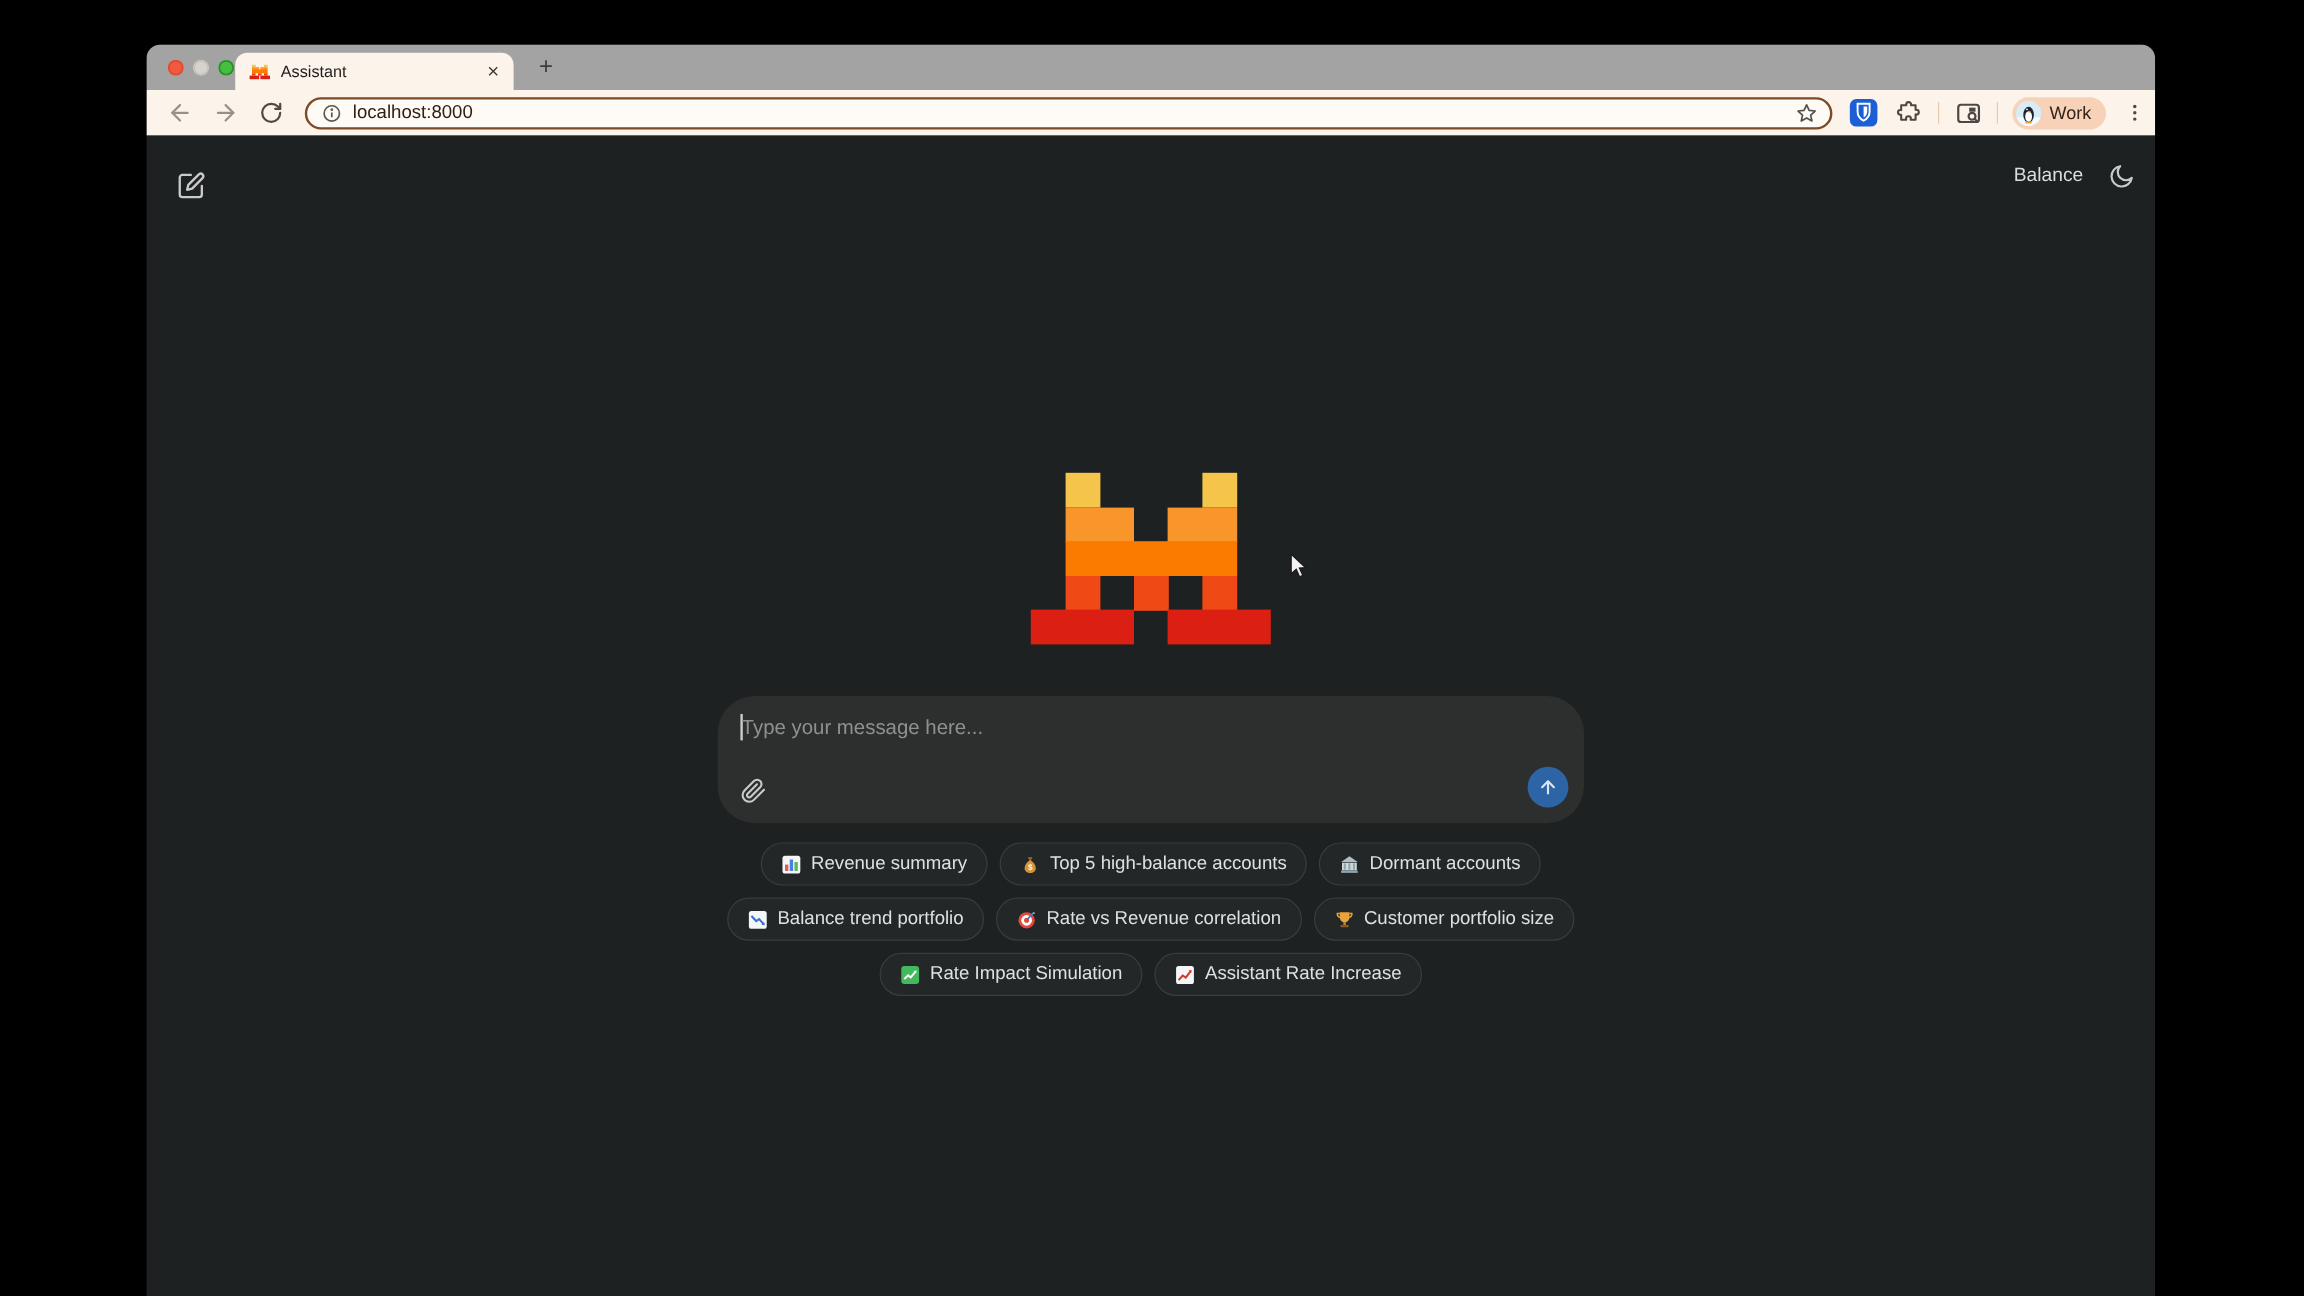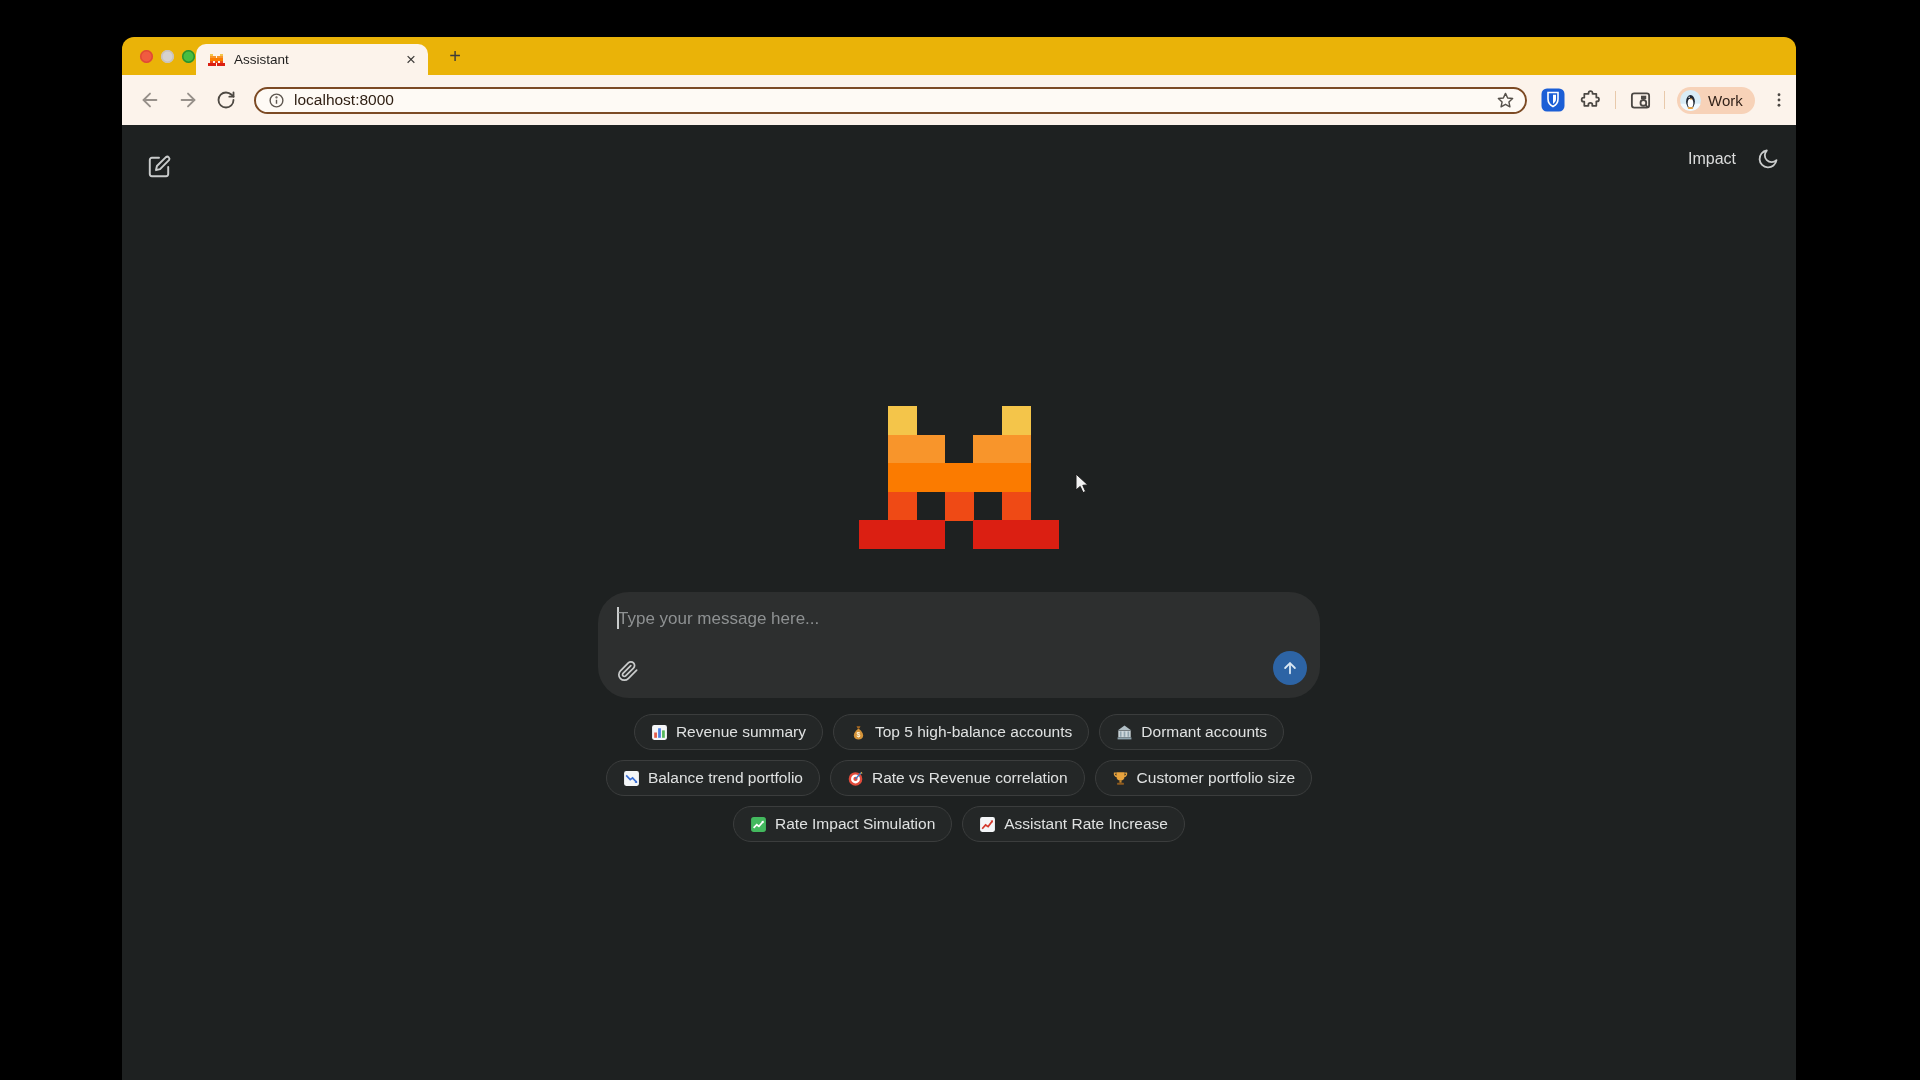--- a/index.html
+++ b/index.html
@@ -5,35 +5,35 @@
   * { margin:0; padding:0; box-sizing:border-box; }
   html,body { width:1920px; height:1080px; background:#000; overflow:hidden;
     font-family:"Liberation Sans", sans-serif; }
   .screen { position:relative; width:1920px; height:1080px; background:#000; }
 
   
   .bwin { position:absolute; left:122px; top:37px; width:1674px; height:1043px;
     border-radius:12px 12px 0 0; overflow:hidden; display:flex; flex-direction:column; }
 
   
-  .tabstrip { position:relative; height:38px; background:#eab308; flex:0 0 auto; }
+  .tabstrip { position:relative; height:38px; background:#a3a3a3; flex:0 0 auto; }
   .lights { position:absolute; left:18px; top:13px; display:flex; gap:8px; }
   .light { width:13px; height:13px; border-radius:50%; }
   .tab { position:absolute; left:74px; bottom:0; width:232px; height:31px;
     background:#FCF3EB; border-radius:10px 10px 0 0; display:flex; align-items:center;
     padding:0 10px 0 12px; }
   .tab-title { font-size:13.5px; color:#1F1E1D; margin-left:9px; flex:1;
     white-space:nowrap; overflow:hidden; }
   .tab-close { font-size:17px; color:#3E3C3A; line-height:1; cursor:default; padding:0 2px; }
   .newtab { position:absolute; left:320px; top:6px; width:26px; height:26px;
     display:flex; align-items:center; justify-content:center;
     font-size:20px; color:#3E3C3A; }
 
   
-  .toolbar { height:50px; background:#FCF3EB; flex:0 0 auto; display:flex;
+  .toolbar { height:38px; background:#FCF3EB; flex:0 0 auto; display:flex;
     align-items:center; padding-left:16px; }
   .navic { width:24px; height:24px; display:flex; align-items:center; justify-content:center; }
   .mr14 { margin-right:14px; } .mr16 { margin-right:16px; } .ml12 { margin-left:12px; } .ml14 { margin-left:14px; }
   .urlpill { width:1273px; height:27px; border:2px solid #7C4A24; border-radius:14px;
     background:#FEFAF5; display:flex; align-items:center; padding:0 10px 0 12px; }
   .url-text { font-size:15.5px; color:#302014; margin-left:9px; }
   .spacer { flex:1; }
   .tooldiv { width:1px; height:18px; background:#E8C9AB; }
   .profile { height:27px; border-radius:14px; background:#F7D2B8; display:flex;
     align-items:center; padding:3px 12px 3px 3px; }
@@ -199,21 +199,21 @@
     <div class="content">
 
       <div class="compose-btn">
         <svg width="26" height="26" viewBox="0 0 24 24" fill="none" stroke="#C9CBCB" stroke-width="1.8" stroke-linecap="round" stroke-linejoin="round">
             <path d="M12 3.5H5.5a2 2 0 0 0-2 2v13a2 2 0 0 0 2 2h13a2 2 0 0 0 2-2V12"></path>
             <path d="M18.4 2.9a2 2 0 0 1 2.8 2.8L13 14l-3.8.9.9-3.8z"></path>
           </svg>
       </div>
 
       <div class="topright">
-        <span class="readme">Impact</span>
+        <span class="readme">Balance</span>
         <span>
           <svg width="24" height="24" viewBox="0 0 24 24" fill="none" stroke="#C9CBCB" stroke-width="1.8" stroke-linecap="round" stroke-linejoin="round">
               <path d="M20.5 13.2A8.5 8.5 0 1 1 10.8 3.5a6.8 6.8 0 0 0 9.7 9.7z"></path>
             </svg>
         </span>
       </div>
 
       <div class="applogo" id="app-logo">
           <div style="left: 28.5px; top: 0px; width: 29px; height: 29px; background: rgb(244, 197, 74);"></div>
           <div style="left: 142.5px; top: 0px; width: 29px; height: 29px; background: rgb(244, 197, 74);"></div>

